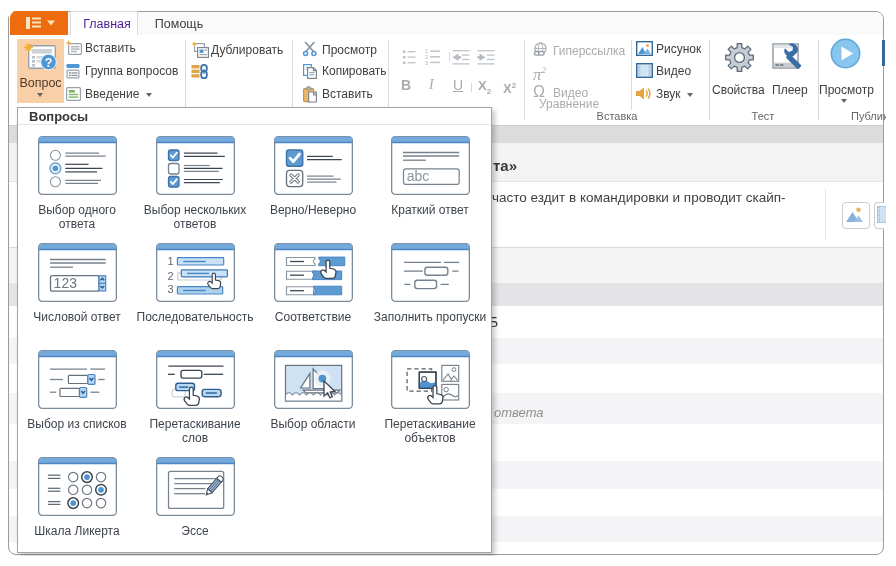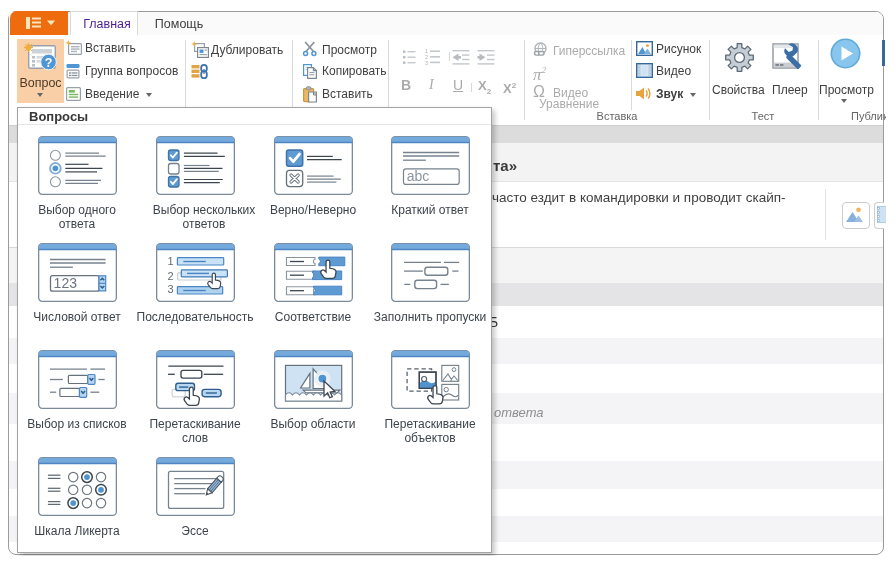--- a/index.html
+++ b/index.html
@@ -227,21 +227,21 @@
       <rect x="13" y="5" width="2" height="2" fill="#fff" stroke="#89a8c4" stroke-width="0.6"></rect>
       <rect x="13" y="8" width="2" height="2" fill="#fff" stroke="#89a8c4" stroke-width="0.6"></rect>
       <rect x="13" y="11" width="2" height="2" fill="#fff" stroke="#89a8c4" stroke-width="0.6"></rect>
  <rect x="5.5" y="2.5" width="6" height="10" fill="#cfe3f4"></rect>
 </svg>
 <div class="rtxt" style="left:656px;top:64px;">Видео</div>
 <svg class="abs" style="left:635px;top:86px;" width="17" height="15" viewBox="0 0 17 15">
  <path d="M1 5 L4.5 5 L9 1.5 L9 13.5 L4.5 10 L1 10 Z" fill="#e8a33d"></path>
  <path d="M11 4.5 C12.5 6 12.5 9 11 10.5 M13 2.5 C15.5 5 15.5 10 13 12.5" fill="none" stroke="#e8a33d" stroke-width="1.5"></path>
 </svg>
-<div class="rtxt" style="left:656px;top:87px;font-weight:bold;">Звук&nbsp;&nbsp;<span class="caret"></span></div>
+<div class="rtxt" style="left:656px;top:87px;">Звук&nbsp;&nbsp;<span class="caret"></span></div>
 <div class="sep" style="left:709px;top:40px;height:80px;"></div>
 
 <svg class="abs" style="left:725px;top:43px;" width="29" height="29" viewBox="0 0 29 29">
       <path d="M12.2 0.7 L16.8 0.7 L16.8 4.6 L19.9 5.9 L22.6 3.1 L25.9 6.4 L23.1 9.1 L24.4 12.2 L28.3 12.2 L28.3 16.8 L24.4 16.8 L23.1 19.9 L25.9 22.6 L22.6 25.9 L19.9 23.1 L16.8 24.4 L16.8 28.3 L12.2 28.3 L12.2 24.4 L9.1 23.1 L6.4 25.9 L3.1 22.6 L5.9 19.9 L4.6 16.8 L0.7 16.8 L0.7 12.2 L4.6 12.2 L5.9 9.1 L3.1 6.4 L6.4 3.1 L9.1 5.9 L12.2 4.6 Z" fill="#c6cdd4" stroke="#5c6b77" stroke-width="1.3" stroke-linejoin="round"></path>
       <circle cx="14.5" cy="14.5" r="4.9" fill="#fff" stroke="#5c6b77" stroke-width="1.3"></circle>
     </svg>
 <div class="rtxt" style="left:712px;top:83px;">Свойства</div>
 <svg class="abs" style="left:772px;top:43px;" width="35" height="30" viewBox="0 0 35 30">
  <rect x="1" y="1" width="25" height="24" fill="#fff" stroke="#8d959e" stroke-width="1.4"></rect>
  <rect x="1.7" y="1.7" width="23.6" height="3.4" fill="#e3e6e9"></rect>
@@ -488,21 +488,21 @@
       <g transform="rotate(41 56 31)">
 <rect x="53.2" y="20.5" width="6" height="14" fill="#8fb4dd" stroke="#4a5560" stroke-width="1.05"></rect>
 <line x1="55.2" y1="20.5" x2="55.2" y2="34.5" stroke="#4a5560" stroke-width="0.65"></line>
 <line x1="57.2" y1="20.5" x2="57.2" y2="34.5" stroke="#4a5560" stroke-width="0.65"></line>
 <path d="M53.2 34.5 L59.2 34.5 L56.2 40 Z" fill="#fff" stroke="#4a5560" stroke-width="1.05"></path>
 <path d="M56.2 40 L55 37.6 L57.4 37.6 Z" fill="#4a5560"></path>
 <path d="M53.2 20.5 L53.2 18.4 A3 2.4 0 0 1 59.2 18.4 L59.2 20.5 Z" fill="#fff" stroke="#4a5560" stroke-width="1.05"></path>
 </g>
     </svg>
 <div class="clabel" style="left:7px;top:203px;width:140px;">Выбор одного<br>ответа</div>
-<div class="clabel" style="left:134px;top:203px;width:140px;">Выбор нескольких<br>ответов</div>
+<div class="clabel" style="left:125px;top:203px;width:140px;">Выбор нескольких<br>ответов</div>
 <div class="clabel" style="left:243px;top:203px;width:140px;">Верно/Неверно</div>
 <div class="clabel" style="left:360px;top:203px;width:140px;">Краткий ответ</div>
 <div class="clabel" style="left:7px;top:310px;width:140px;">Числовой ответ</div>
 <div class="clabel" style="left:125px;top:310px;width:140px;">Последовательность</div>
 <div class="clabel" style="left:243px;top:310px;width:140px;">Соответствие</div>
 <div class="clabel" style="left:360px;top:310px;width:140px;">Заполнить пропуски</div>
 <div class="clabel" style="left:7px;top:417px;width:140px;">Выбор из списков</div>
 <div class="clabel" style="left:125px;top:417px;width:140px;">Перетаскивание<br>слов</div>
 <div class="clabel" style="left:243px;top:417px;width:140px;">Выбор области</div>
 <div class="clabel" style="left:360px;top:417px;width:140px;">Перетаскивание<br>объектов</div>

